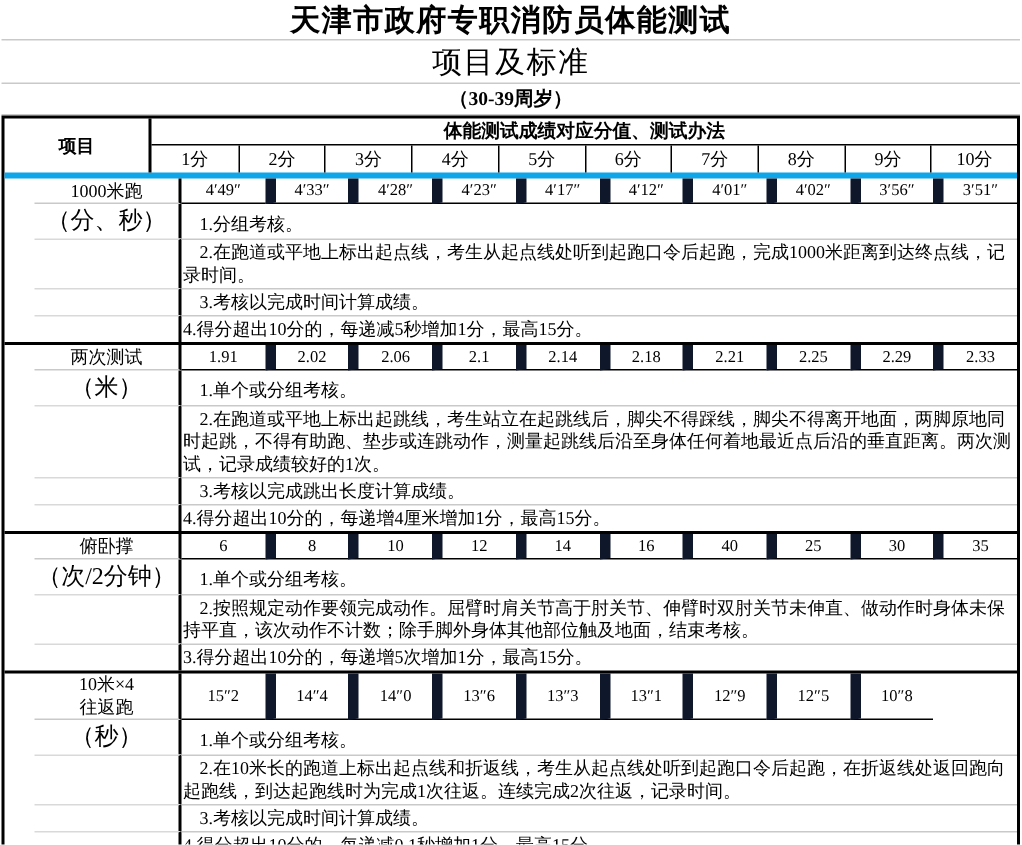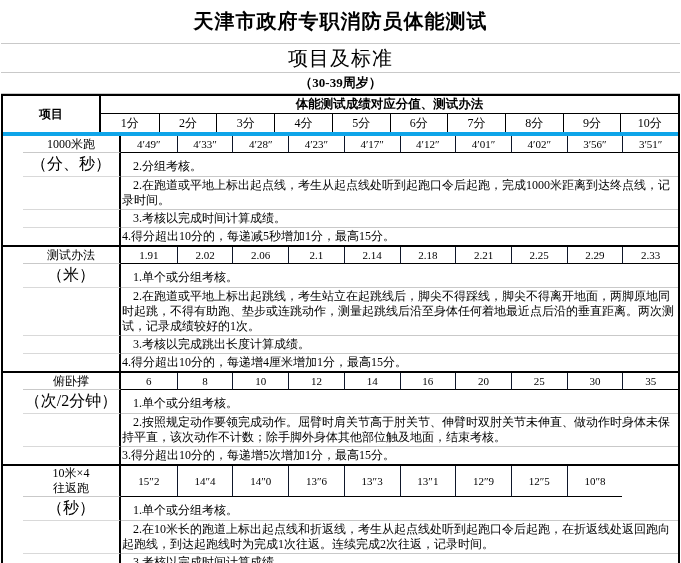--- a/index.html
+++ b/index.html
@@ -10,21 +10,21 @@
     color: #000;
     overflow: hidden;
   }
   .sheet { width: 681px; height: 563px; background: #fff; padding: 0 1px; }
 
   
   .trow {
     display: flex; align-items: center; justify-content: center;
     border-bottom: 1px solid #c9c9c9; text-align: center;
   }
-  .title1 { height: 44px; font-size: 20px; font-weight: bold; letter-spacing: 1px; }
+  .title1 { height: 27px; font-size: 20px; font-weight: bold; letter-spacing: 1px; }
   .title2 { height: 29px; font-size: 20px; font-weight: normal; letter-spacing: 1px; }
   .title3 { height: 21px; font-size: 13px; font-weight: bold; }
 
   
   .table { border: 2px solid #000; }
 
   
   .hdr {
     display: grid;
     grid-template-columns: 98px repeat(10, 1fr);
@@ -53,21 +53,21 @@
   .section { border-top: 2px solid #000; padding-left: 20px; }
   .section.first { border-top: none; }
 
   .vrow { display: grid; grid-template-columns: 98px repeat(10, 1fr); }
   .vlabel {
     border-right: 2px solid #000; border-bottom: 1px solid #c9c9c9;
     display: flex; flex-direction: column; align-items: center; justify-content: center;
     font-size: 12px; line-height: 15px; text-align: center;
   }
   .vcell {
-    border-left: 1px solid #0f172a; border-bottom: 1px solid #000;
+    border-left: 7px solid #0f172a; border-bottom: 1px solid #000;
     display: flex; align-items: center; justify-content: center;
     font-size: 11px; min-height: 17px;
   }
   .vcell.firstcol { border-left: none; }
 
   .mrow { display: grid; grid-template-columns: 98px 1fr; }
   .mlabel {
     border-right: 2px solid #000;
     display: flex; align-items: center; justify-content: center;
     font-size: 16px; text-align: center;
@@ -123,39 +123,39 @@
             <div class="vcell">4′23″</div>
             <div class="vcell">4′17″</div>
             <div class="vcell">4′12″</div>
             <div class="vcell">4′01″</div>
             <div class="vcell">4′02″</div>
             <div class="vcell">3′56″</div>
             <div class="vcell">3′51″</div>
           </div>
           <div class="mrow firstm">
             <div class="mlabel">（分、秒）</div>
-            <div class="mcell ind">2.分组考核。</div>
+            <div class="mcell ind">1.分组考核。</div>
           </div>
           <div class="mrow follow">
             <div class="mlabel"></div>
             <div class="mcell ind">2.在跑道或平地上标出起点线，考生从起点线处听到起跑口令后起跑，完成1000米距离到达终点线，记录时间。</div>
           </div>
           <div class="mrow follow">
             <div class="mlabel"></div>
             <div class="mcell ind">3.考核以完成时间计算成绩。</div>
           </div>
           <div class="mrow follow">
             <div class="mlabel"></div>
             <div class="mcell">4.得分超出10分的，每递减5秒增加1分，最高15分。</div>
           </div>
         </div>
         <div class="section">
           <div class="vrow">
             <div class="vlabel">
-              <div>测试办法</div>
+              <div>两次测试</div>
             </div>
             <div class="vcell firstcol">1.91</div>
             <div class="vcell">2.02</div>
             <div class="vcell">2.06</div>
             <div class="vcell">2.1</div>
             <div class="vcell">2.14</div>
             <div class="vcell">2.18</div>
             <div class="vcell">2.21</div>
             <div class="vcell">2.25</div>
             <div class="vcell">2.29</div>
@@ -182,21 +182,21 @@
           <div class="vrow">
             <div class="vlabel">
               <div>俯卧撑</div>
             </div>
             <div class="vcell firstcol">6</div>
             <div class="vcell">8</div>
             <div class="vcell">10</div>
             <div class="vcell">12</div>
             <div class="vcell">14</div>
             <div class="vcell">16</div>
-            <div class="vcell">20</div>
+            <div class="vcell">40</div>
             <div class="vcell">25</div>
             <div class="vcell">30</div>
             <div class="vcell">35</div>
           </div>
           <div class="mrow firstm">
             <div class="mlabel">（次/2分钟）</div>
             <div class="mcell ind">1.单个或分组考核。</div>
           </div>
           <div class="mrow follow">
             <div class="mlabel"></div>

